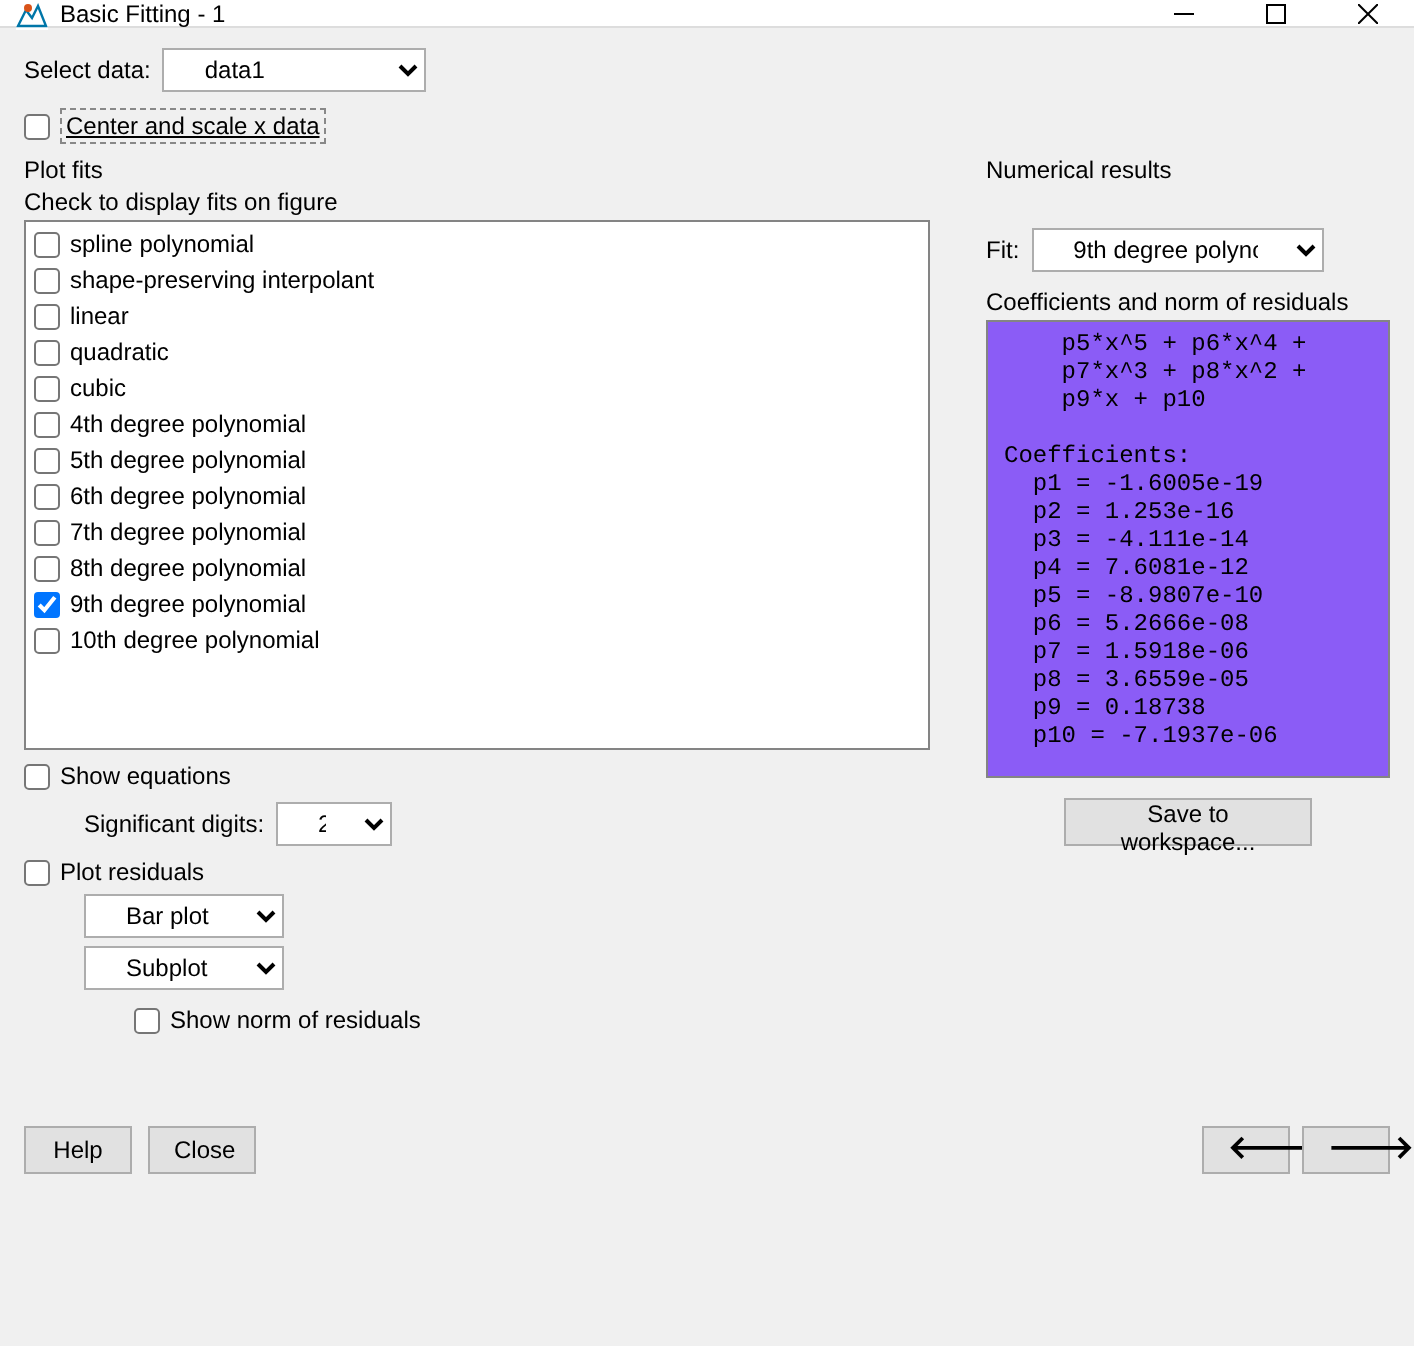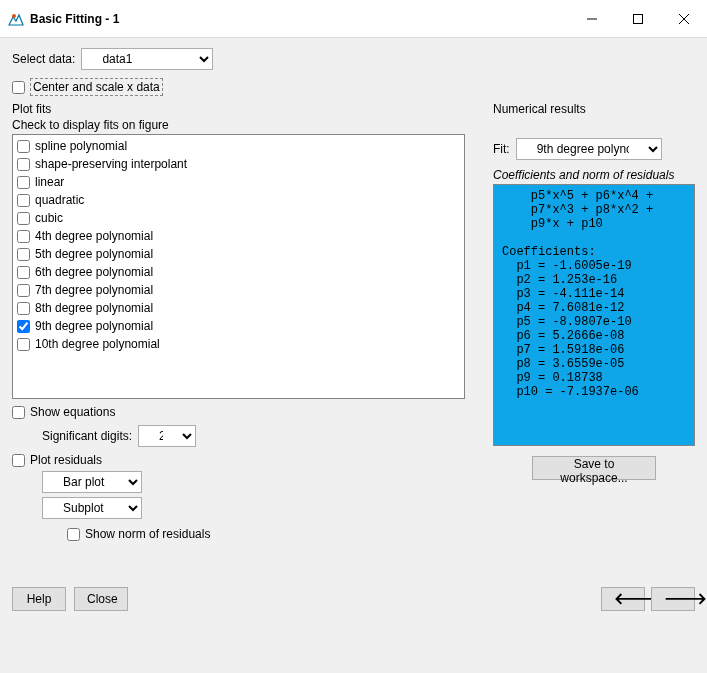--- a/index.html
+++ b/index.html
@@ -1,47 +1,47 @@
 <!DOCTYPE html>
 <html><head>
 <meta charset="utf-8">
 <style>
 * { box-sizing: border-box; margin: 0; padding: 0; }
 body { font-family: "Segoe UI", Tahoma, sans-serif; font-size: 12px; background: #f0f0f0; width: 707px; height: 673px; overflow: hidden; color: #000; }
-.titlebar { height: 38px; background: #fff; display: flex; align-items: center; padding: 0 0 0 8px; border-bottom: 1px solid #ddd; font-weight: bold; }
+.titlebar { height: 14px; background: #fff; display: flex; align-items: center; padding: 0 0 0 8px; border-bottom: 1px solid #ddd; }
 .titlebar-icon { width: 16px; height: 16px; margin-right: 6px; }
 .titlebar-title { flex: 1; font-size: 12px; }
 .titlebar-controls { display: flex; }
 .titlebar-btn { width: 46px; height: 30px; display: flex; align-items: center; justify-content: center; cursor: pointer; }
 .content { padding: 10px 12px; height: calc(100% - 30px); position: relative; }
 .row { display: flex; align-items: center; margin-bottom: 8px; }
 .label { margin-right: 6px; }
 select { font-family: inherit; font-size: 12px; height: 22px; background: #fff; border: 1px solid #adadad; padding: 1px 16px; }
 .select-data { width: 132px; }
 .checkbox-row { display: flex; align-items: center; margin: 6px 0; }
 input[type="checkbox"] { width: 13px; height: 13px; margin-right: 5px; }
-.dashed-label { border: 1px dashed #888; padding: 1px 2px; }
+.dashed-label { border: 1px dashed #888; padding: 1px 2px; text-decoration: underline; }
 .fieldset-label { font-size: 12px; margin-bottom: 2px; }
 .columns { display: flex; gap: 28px; }
 .col-left { flex: 1; min-width: 0; }
 .col-right { width: 202px; }
 .fits-box { border: 1px solid #848484; background: #fff; height: 265px; overflow-y: auto; padding: 2px 4px; }
 .fit-item { display: flex; align-items: center; height: 18px; }
 .fit-item input { margin-right: 5px; }
 .sub-row { margin: 6px 0 4px 0; display: flex; align-items: center; }
 .indent { margin-left: 30px; }
 .sig-select { width: 58px; }
 .plot-select { width: 100px; margin-bottom: 4px; }
-.results-box { border: 1px solid #848484; background: #0ea5e9; height: 262px; overflow-y: auto; padding: 4px 8px; font-family: "Courier New", monospace; font-size: 12px; white-space: pre; position: relative; }
+.results-box { border: 1px solid #848484; background: #8b5cf6; height: 229px; overflow-y: auto; padding: 4px 8px; font-family: "Courier New", monospace; font-size: 12px; white-space: pre; position: relative; }
 .results-box::-webkit-scrollbar { width: 17px; }
 .results-box::-webkit-scrollbar-track { background: #f0f0f0; }
 .results-box::-webkit-scrollbar-thumb { background: #cdcdcd; border: 1px solid #f0f0f0; }
 .results-box::-webkit-scrollbar-button { background: #f0f0f0; height: 17px; }
 .fit-select { width: 146px; }
-.coeff-label { font-size: 12px; margin: 4px 0 2px 0; font-style: italic; }
+.coeff-label { font-size: 12px; margin: 4px 0 2px 0; }
 .btn { height: 24px; padding: 0 12px; background: #e1e1e1; border: 1px solid #adadad; font-family: inherit; font-size: 12px; cursor: pointer; }
 .save-btn { width: 124px; display: block; margin: 10px auto 0 auto; }
 .footer { position: absolute; bottom: 70px; left: 12px; right: 12px; display: flex; justify-content: space-between; }
 .footer-left { display: flex; gap: 8px; }
 .footer-right { display: flex; gap: 6px; }
 .arrow-btn { width: 44px; height: 24px; font-size: 16px; font-weight: bold; line-height: 1; }
 .help-btn, .close-btn { width: 54px; }
 </style>
 </head>
 <body>

